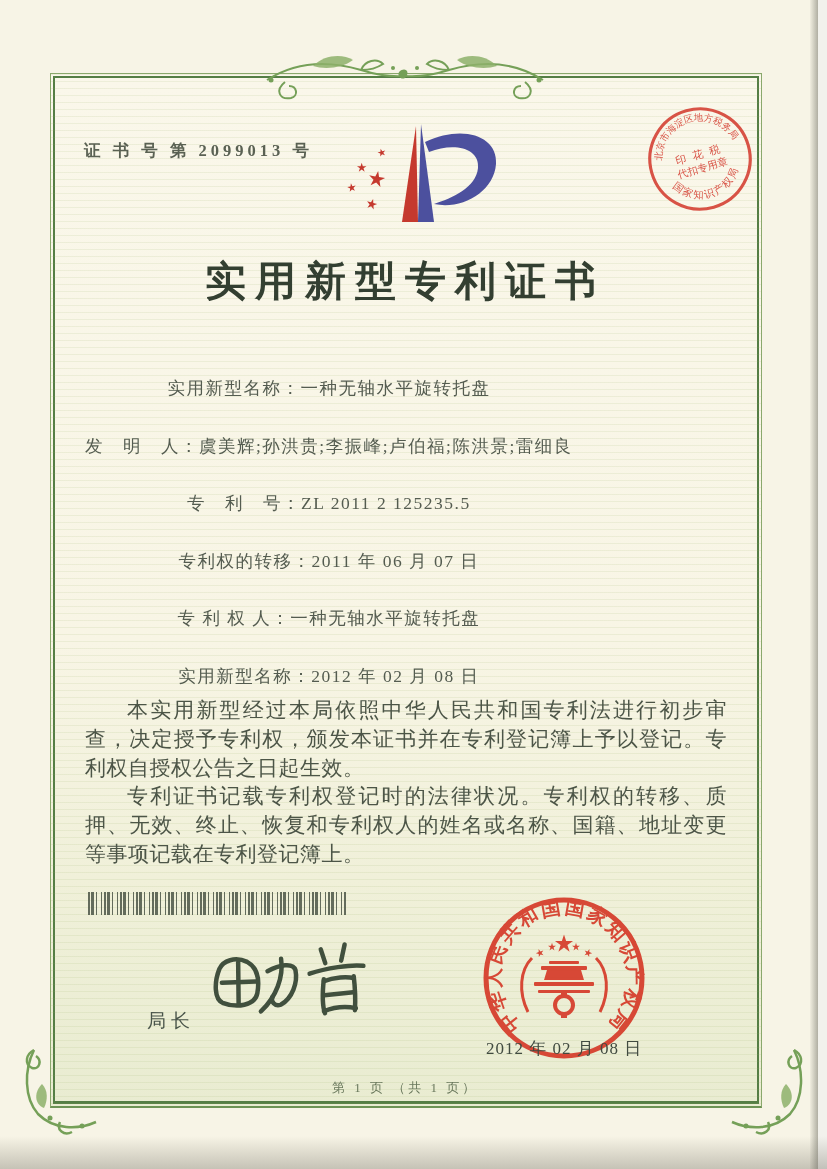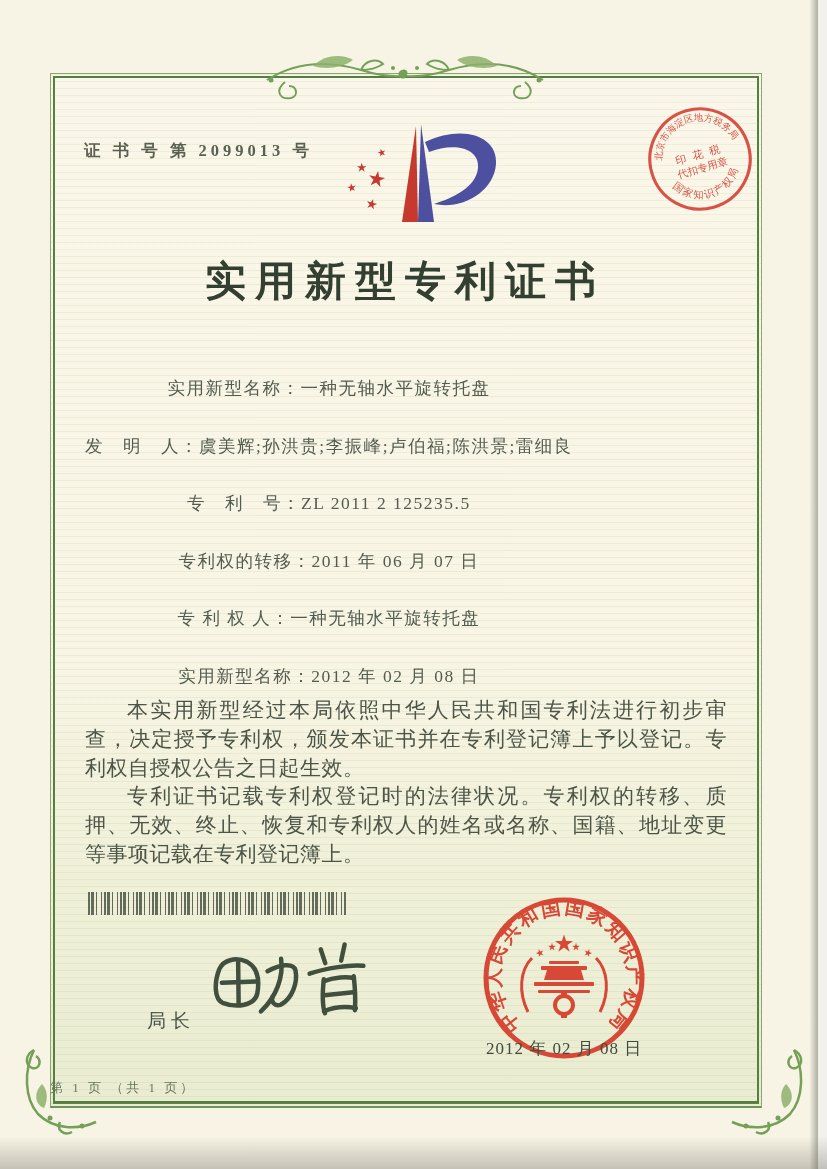--- a/index.html
+++ b/index.html
@@ -34,21 +34,21 @@
     font-size:21px;line-height:28.8px;color:#4c5547;text-align:justify;}
   .paras p{margin:0;text-indent:2em;letter-spacing:.5px;}
   .barcode{position:absolute;left:88px;top:892px;width:258px;height:23px;z-index:4;opacity:.85;
     background:repeating-linear-gradient(90deg,#4b5446 0 2px,rgba(0,0,0,0) 2px 3px,#4b5446 3px 6px,
       rgba(0,0,0,0) 6px 8px,#4b5446 8px 9px,rgba(0,0,0,0) 9px 13px,#4b5446 13px 14px,rgba(0,0,0,0) 14px 16px);}
   .director{position:absolute;left:147px;top:976px;font-size:19px;letter-spacing:5px;color:#49544a;z-index:4;margin-top:32px;}
   .signature{position:absolute;left:202px;top:934px;transform:rotate(-2deg);z-index:4;}
   .main-seal{position:absolute;left:476px;top:890px;opacity:.95;z-index:4;}
   .issue-date{position:absolute;left:472px;top:1037px;width:184px;text-align:center;
     font-size:17px;letter-spacing:1px;color:#414b40;z-index:6;}
-  .footer{position:absolute;left:50px;top:1079px;width:710px;
+  .footer{position:absolute;left:50px;top:1079px;width:710px;text-align:center;
     font-size:13px;letter-spacing:3px;color:#69785c;z-index:4;}
   svg text{font-family:"Liberation Serif","DejaVu Serif",serif;}
 </style>
 </head>
 <body>
 
 <div class="page">
 
   <svg width="0" height="0" style="position:absolute">
     <defs>

